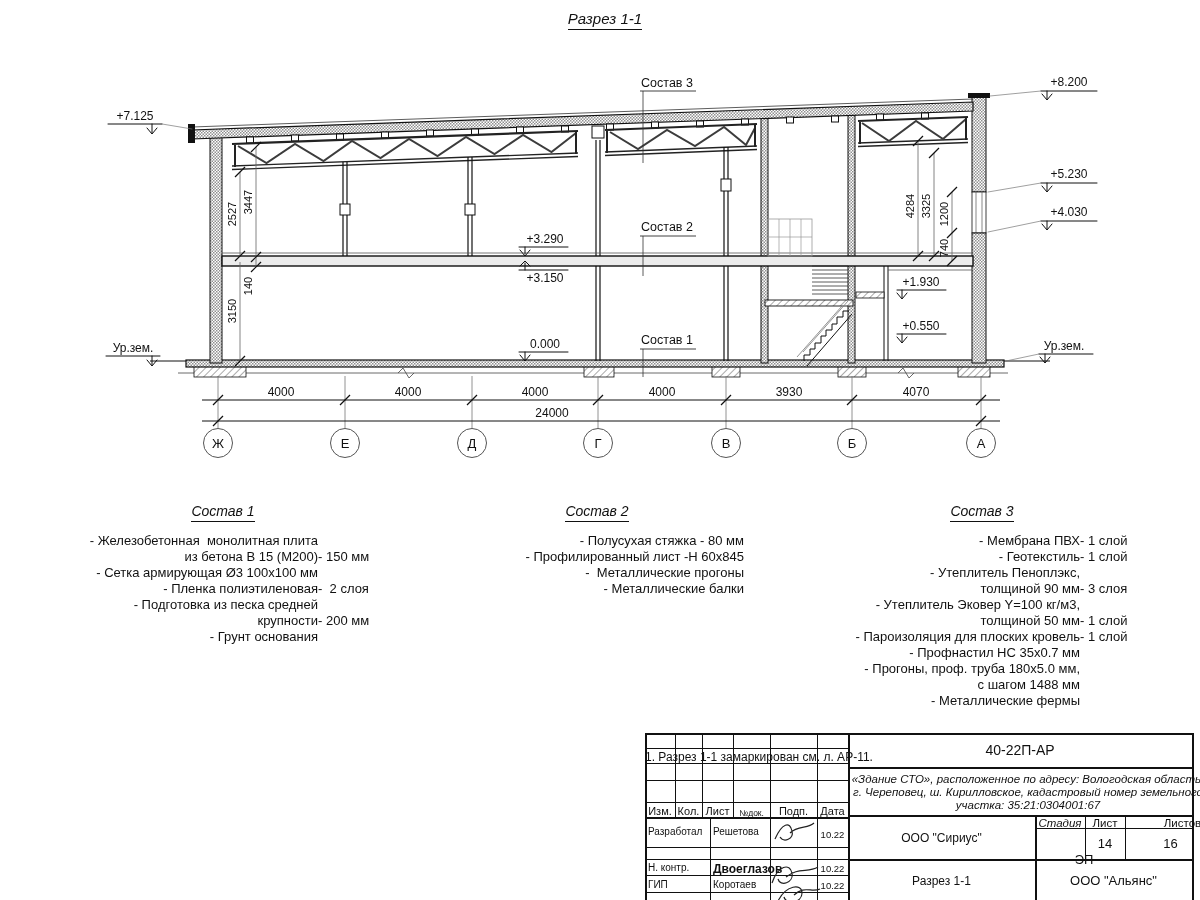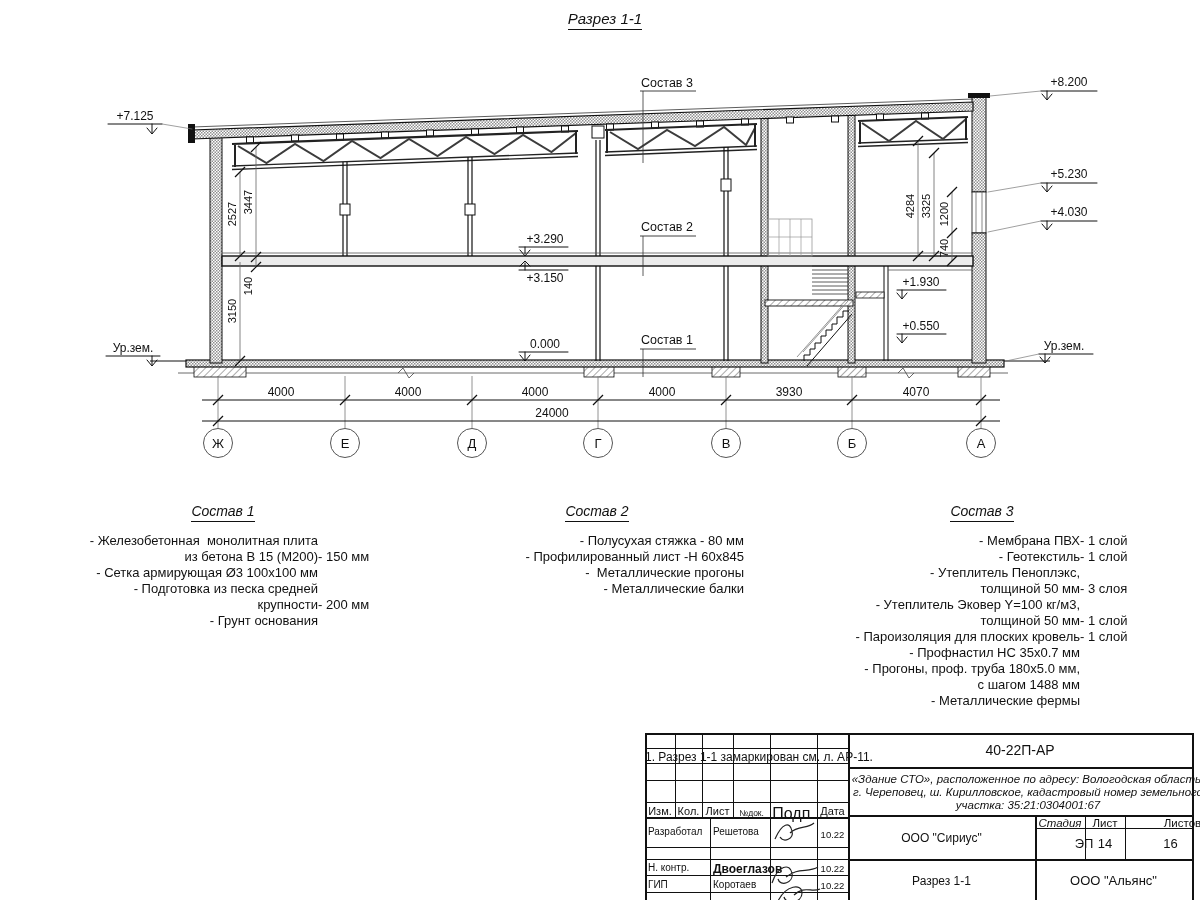--- a/index.html
+++ b/index.html
@@ -352,20 +352,24 @@
   <div class="comp-row">
       <div class="comp-text">- Железобетонная  монолитная плита
   из бетона В 15 (М200)</div>
       <div class="comp-val">- 150 мм</div>
     </div>
   <div class="comp-row">
       <div class="comp-text">- Сетка армирующая Ø3 100х100 мм</div>
       <div class="comp-val"></div>
     </div>
   <div class="comp-row">
+      <div class="comp-text">- Пленка полиэтиленовая</div>
+      <div class="comp-val">-  2 слоя</div>
+    </div>
+  <div class="comp-row">
       <div class="comp-text">- Подготовка из песка средней
   крупности</div>
       <div class="comp-val">- 200 мм</div>
     </div>
   <div class="comp-row">
       <div class="comp-text">- Грунт основания</div>
       <div class="comp-val"></div>
     </div>
 </div>
 
@@ -390,21 +394,21 @@
   <div class="comp-row">
       <div class="comp-text">- Мембрана ПВХ</div>
       <div class="comp-val">- 1 слой</div>
     </div>
   <div class="comp-row">
       <div class="comp-text">- Геотекстиль</div>
       <div class="comp-val">- 1 слой</div>
     </div>
   <div class="comp-row">
       <div class="comp-text">- Утеплитель Пеноплэкс,
-  толщиной 50 мм</div>
+  толщиной 90 мм</div>
       <div class="comp-val">- 3 слоя</div>
     </div>
   <div class="comp-row">
       <div class="comp-text">- Утеплитель Эковер Y=100 кг/м3,
   толщиной 50 мм</div>
       <div class="comp-val">- 1 слой</div>
     </div>
   <div class="comp-row">
       <div class="comp-text">- Пароизоляция для плоских кровель</div>
       <div class="comp-val">- 1 слой</div>
@@ -453,21 +457,21 @@
   <div class="ln" style="left:203px;top:0;width:2px;height:167px;"></div>
   <div class="ln" style="left:390px;top:82px;width:2px;height:85px;"></div>
   <div class="ln" style="left:440px;top:82px;width:1px;height:44px;"></div>
   <div class="ln" style="left:480px;top:82px;width:1px;height:44px;"></div>
   <div class="ln" style="left:547px;top:0;width:2px;height:167px;"></div>
 
   <div class="txt tc" style="left:0;top:72px;width:30px;font-size:11px;">Изм.</div>
   <div class="txt tc" style="left:30px;top:72px;width:27px;font-size:11px;">Кол.</div>
   <div class="txt tc" style="left:57px;top:72px;width:31px;font-size:11px;">Лист</div>
   <div class="txt tc" style="left:88px;top:75px;width:37px;font-size:8.5px;">№док.</div>
-  <div class="txt tc" style="left:125px;top:72px;width:47px;font-size:16px;">Подп.</div>
+  <div class="txt tc" style="left:125px;top:72px;width:47px;font-size:11px;">Подп.</div>
   <div class="txt tc" style="left:172px;top:72px;width:31px;font-size:11px;">Дата</div>
 
   <div class="txt" style="left:3px;top:93px;font-size:10px;">Разработал</div>
   <div class="txt" style="left:68px;top:93px;font-size:10px;">Решетова</div>
   <div class="txt tc" style="left:172px;top:96px;width:31px;font-size:9.5px;">10.22</div>
   <div class="txt" style="left:3px;top:129px;font-size:10px;">Н. контр.</div>
   <div class="txt" style="left:68px;top:129px;font-size:12px;font-weight:bold;">Двоеглазов</div>
   <div class="txt tc" style="left:172px;top:130px;width:31px;font-size:9.5px;">10.22</div>
   <div class="txt" style="left:3px;top:146px;font-size:10px;">ГИП</div>
   <div class="txt" style="left:68px;top:146px;font-size:10px;">Коротаев</div>
@@ -480,19 +484,19 @@
     <path d="M4,22 C10,4 22,2 24,12 C26,22 12,26 10,18 M18,16 C30,6 40,12 50,6 M10,40 C18,24 34,22 34,32 C34,42 18,44 16,36 M26,34 C36,24 44,32 52,28" fill="none" stroke="#222" stroke-width="1.2"></path>
   </svg>
 
   <div class="txt tc" style="left:203px;top:9px;width:344px;font-size:14px;">40-22П-АР</div>
   <div class="txt tc" style="left:203px;top:40px;width:360px;font-size:11.5px;line-height:13px;font-style:italic;">«Здание СТО», расположенное по адресу: Вологодская область,
 г. Череповец, ш. Кирилловское, кадастровый номер земельного
 участка: 35:21:0304001:67</div>
   <div class="txt tc" style="left:390px;top:84px;width:50px;font-size:11.5px;font-style:italic;">Стадия</div>
   <div class="txt tc" style="left:440px;top:84px;width:40px;font-size:11.5px;">Лист</div>
   <div class="txt tc" style="left:480px;top:84px;width:67px;font-size:11.5px;margin-left:24px;">Листов</div>
-  <div class="txt tc" style="left:390px;top:103px;width:50px;font-size:13px;padding-left:24px;">ЭП</div>
+  <div class="txt tc" style="left:390px;top:119px;width:50px;font-size:13px;padding-left:24px;">ЭП</div>
   <div class="txt tc" style="left:440px;top:103px;width:40px;font-size:13px;">14</div>
   <div class="txt tc" style="left:492px;top:103px;width:67px;font-size:13px;">16</div>
   <div class="txt tc" style="left:203px;top:98px;width:187px;font-size:12px;">ООО "Сириус"</div>
   <div class="txt tc" style="left:203px;top:141px;width:187px;font-size:12px;">Разрез 1-1</div>
   <div class="txt tc" style="left:390px;top:140px;width:157px;font-size:13px;">ООО "Альянс"</div>
 </div>
 
 </body></html>

